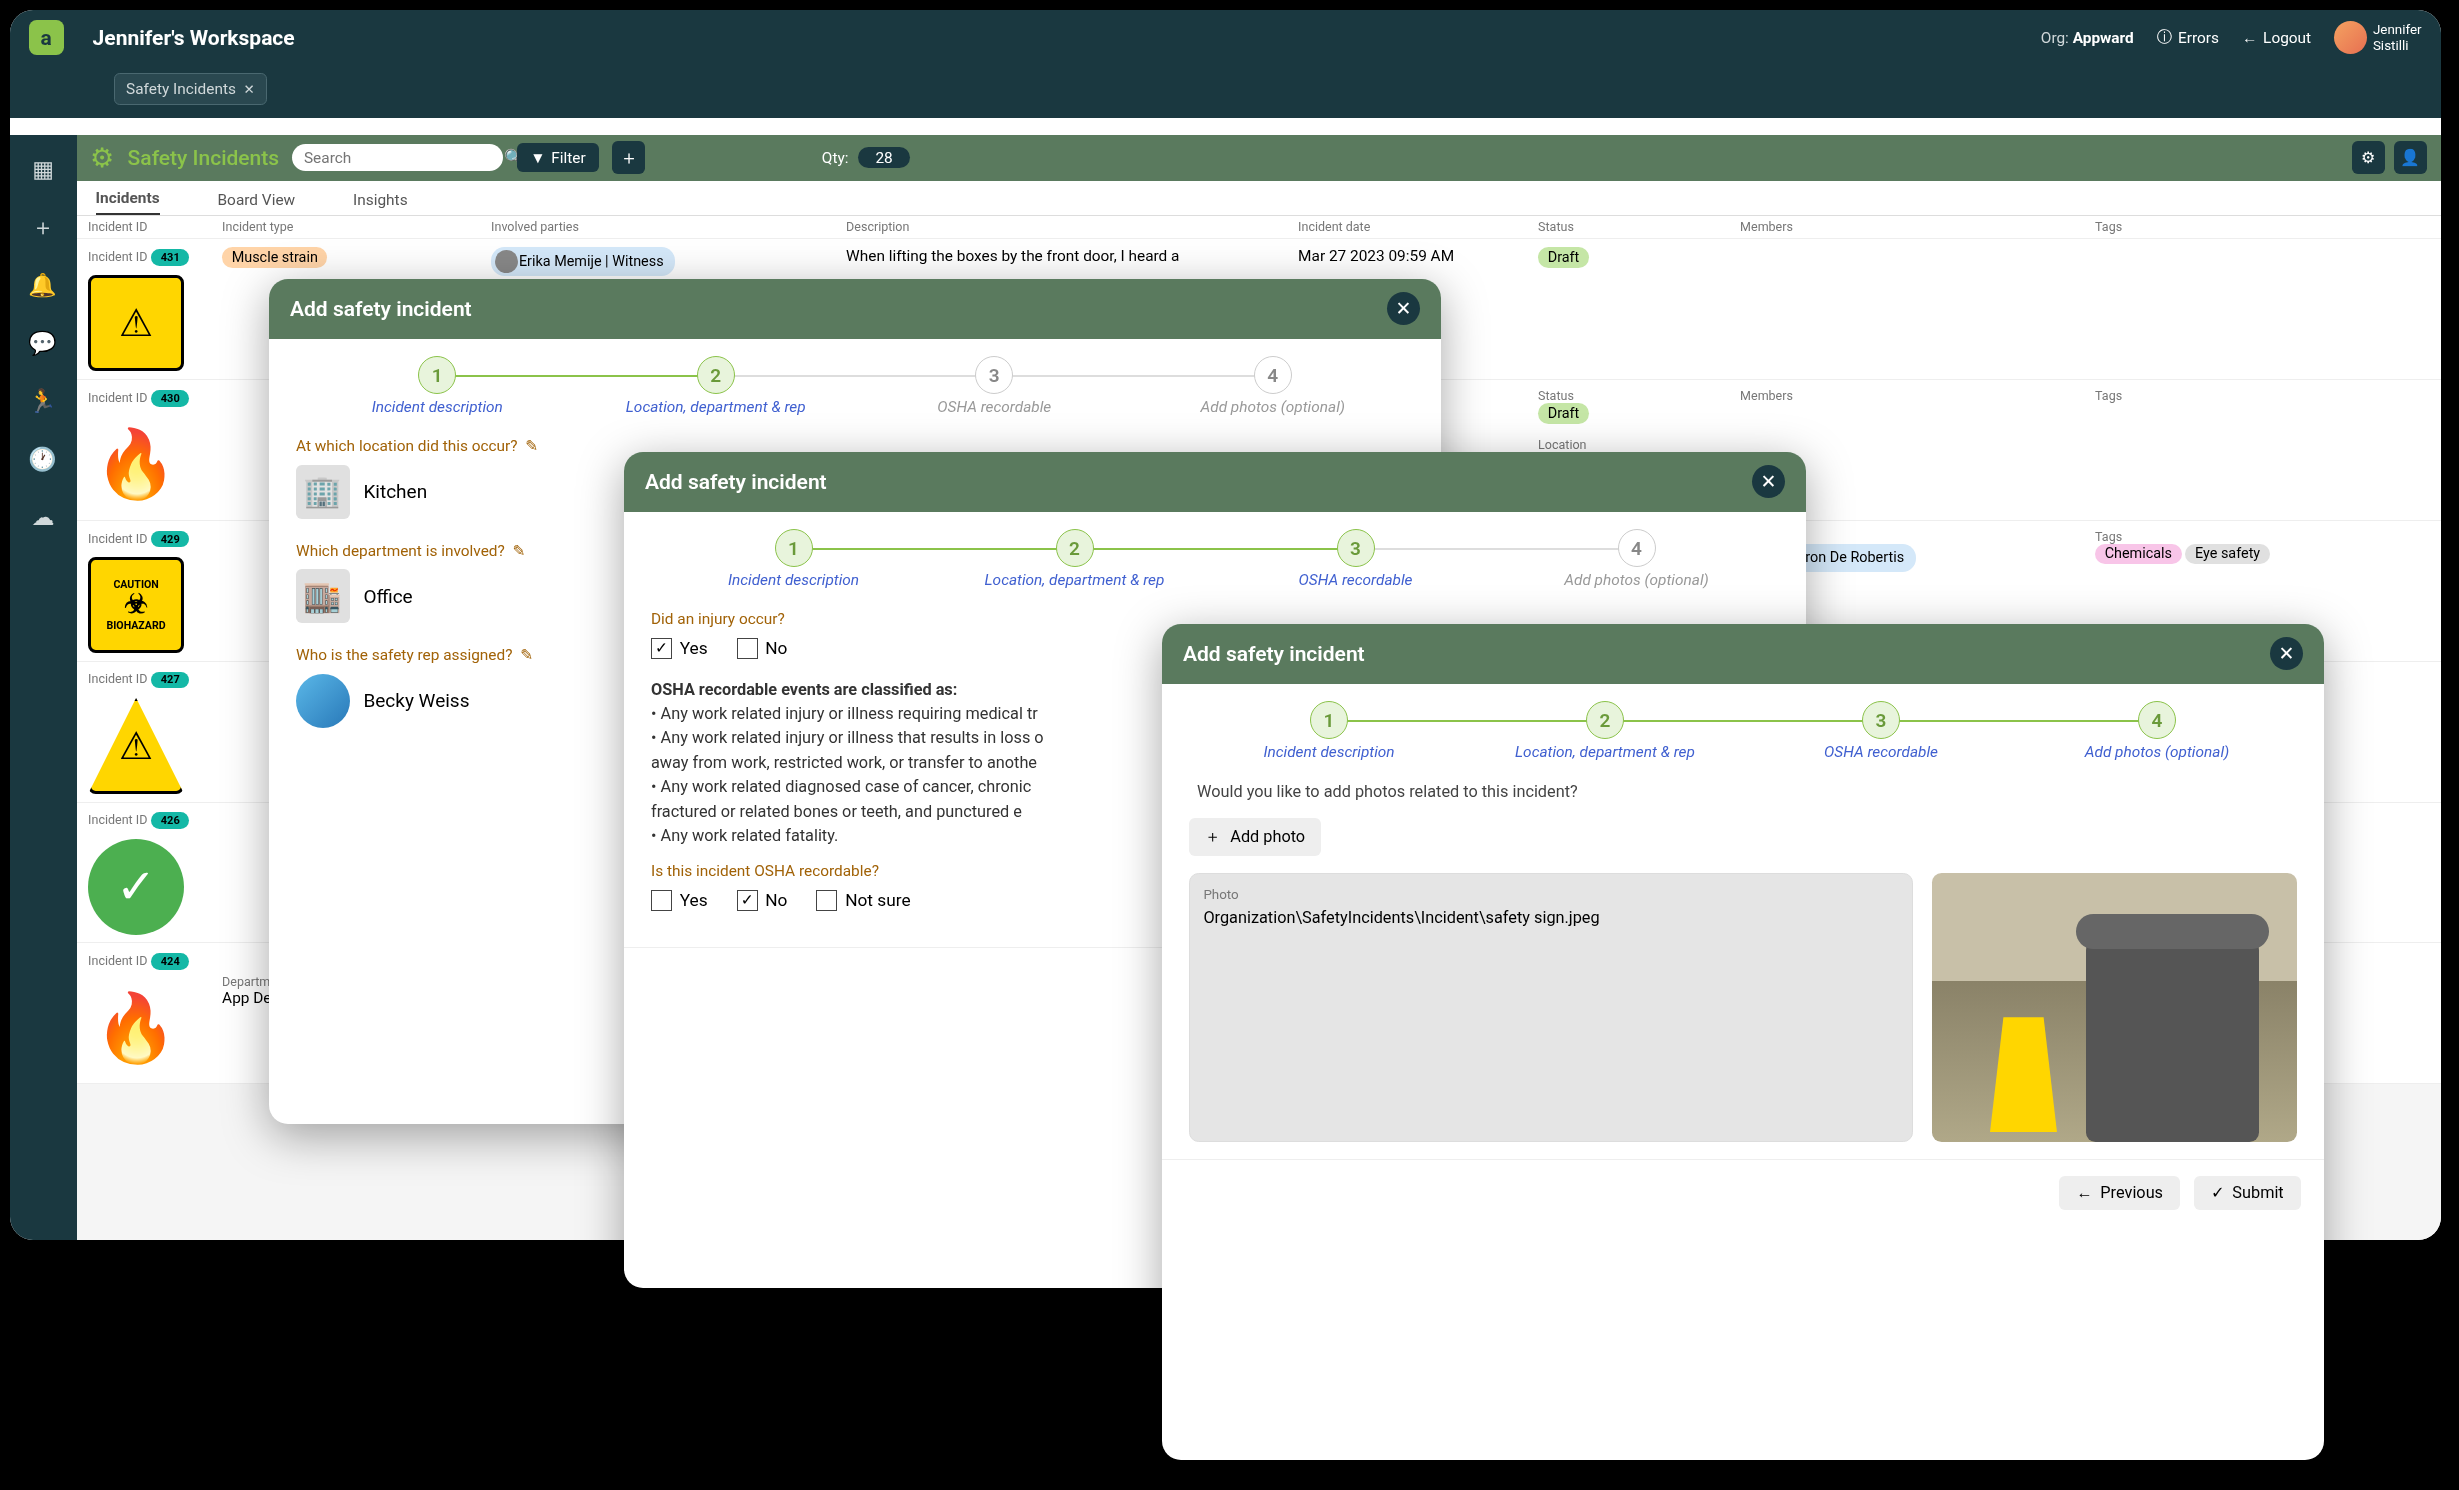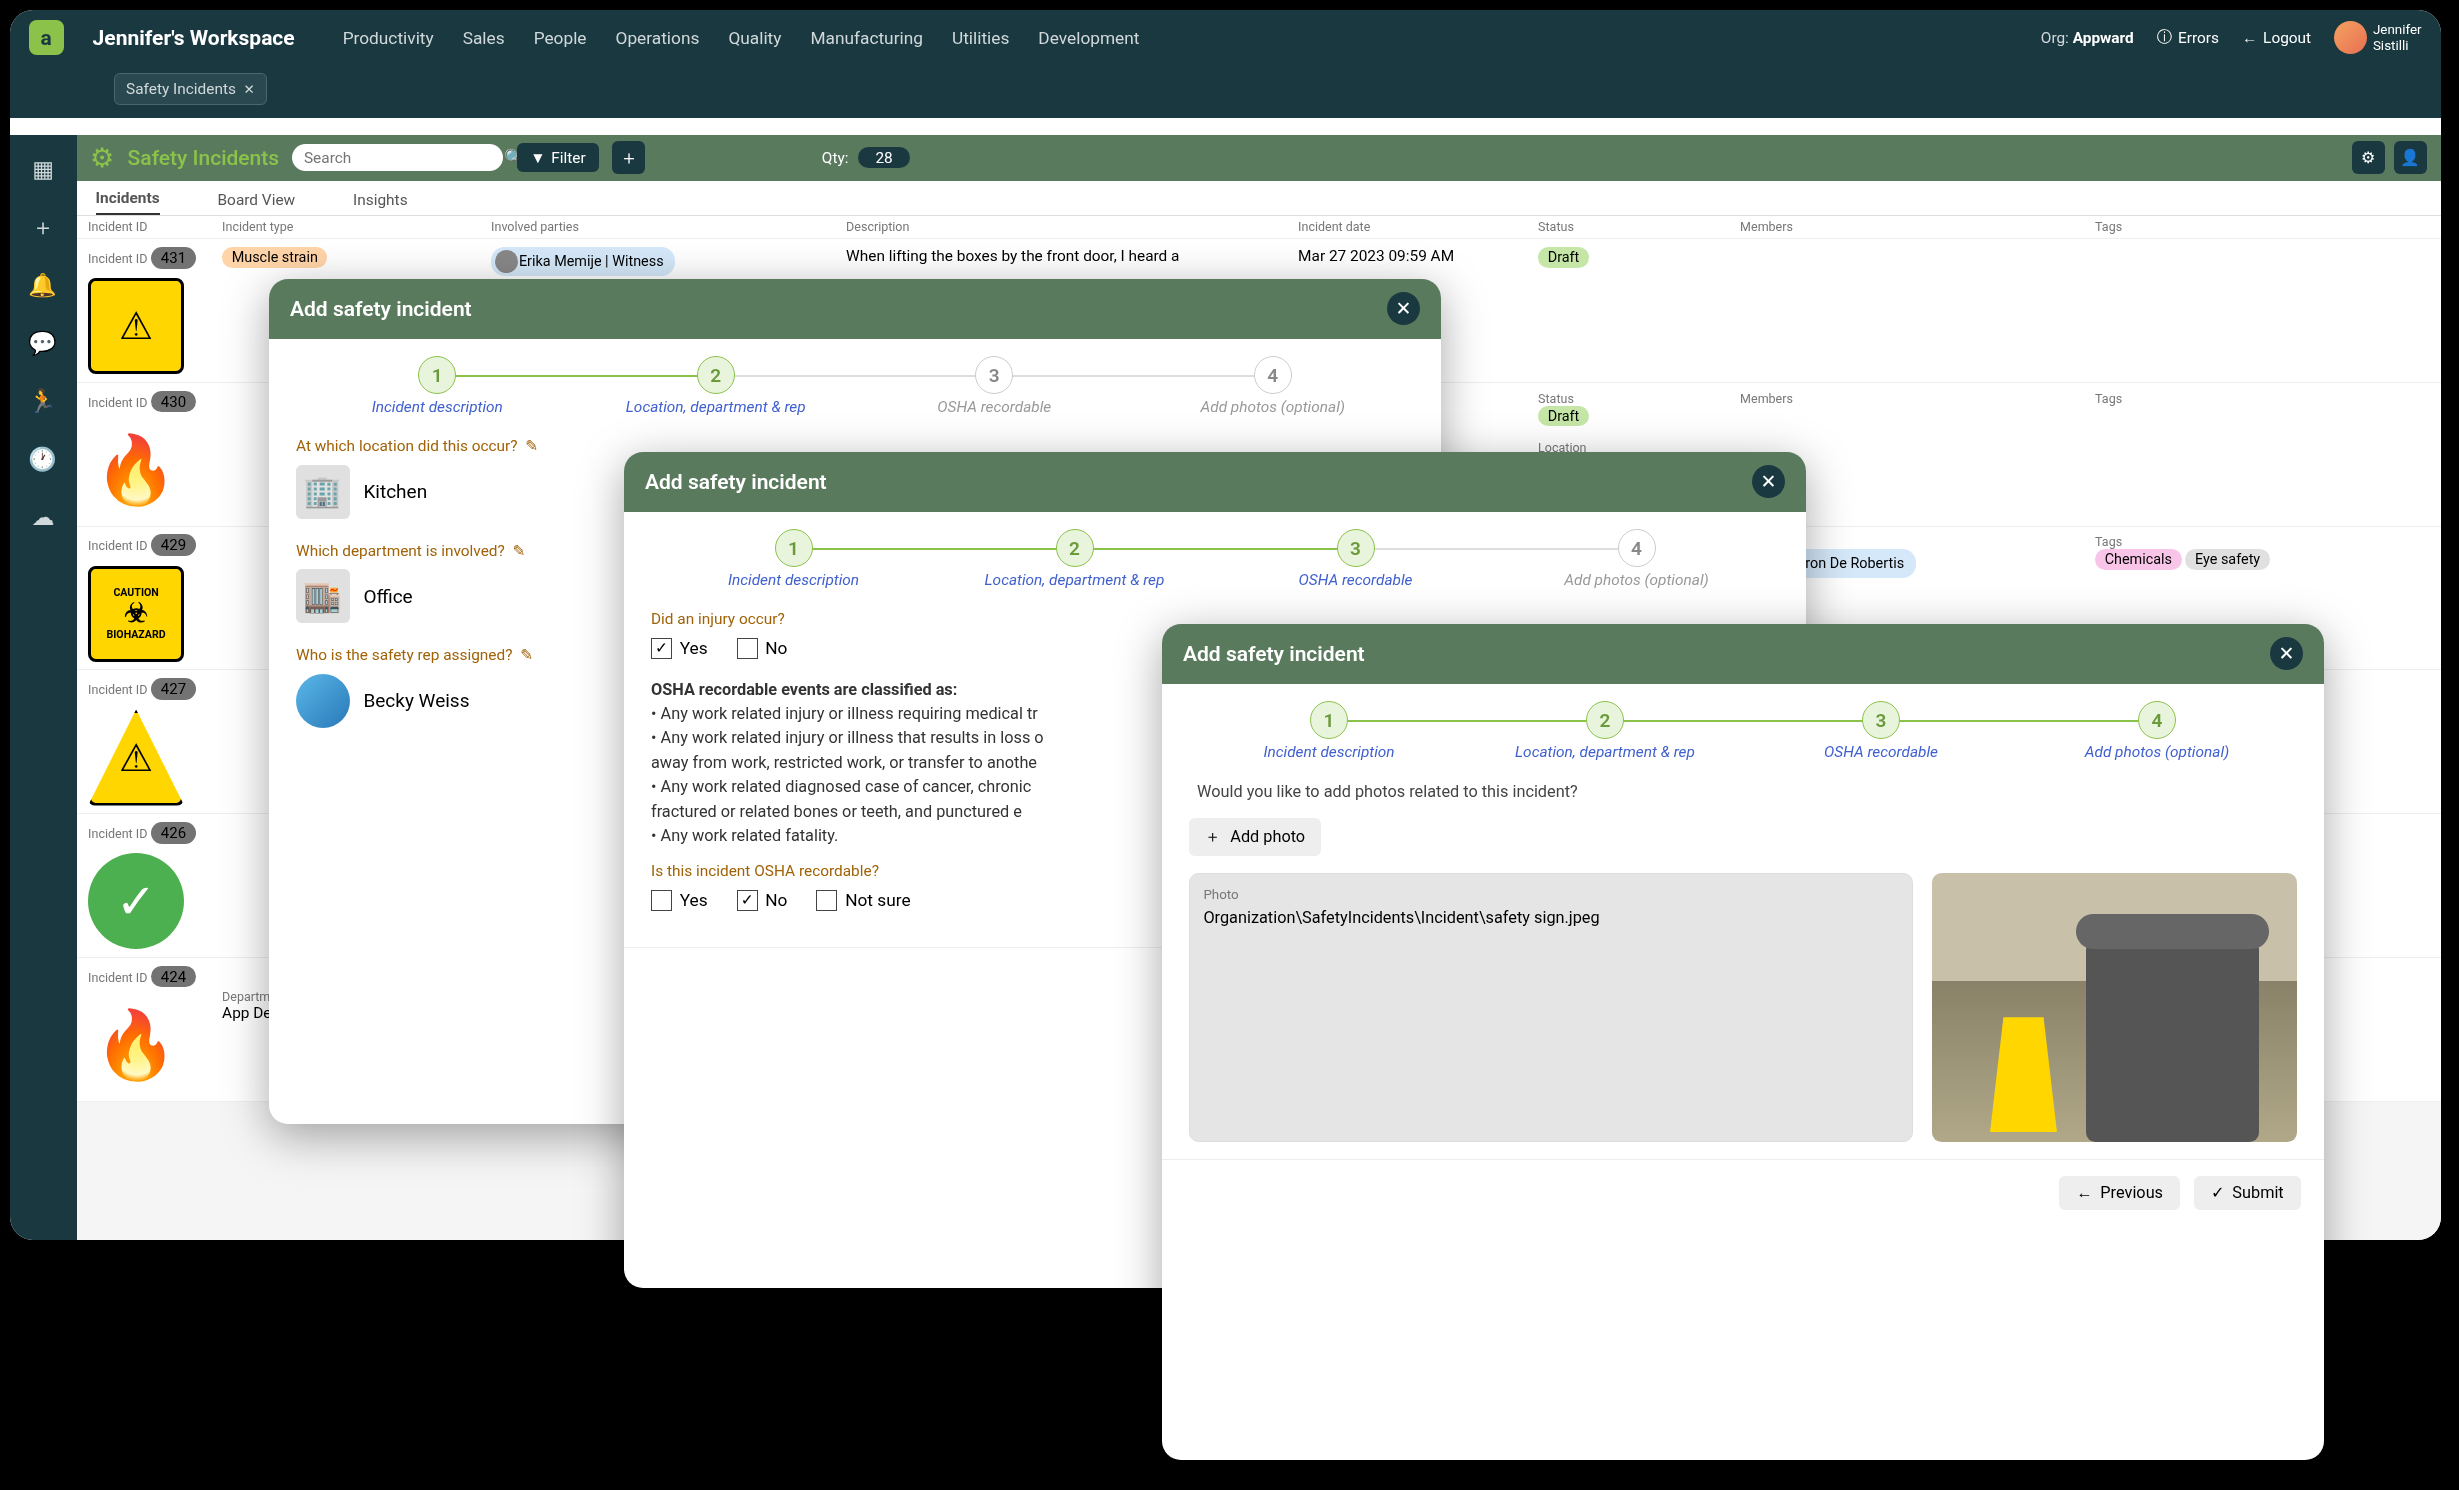--- a/index.html
+++ b/index.html
@@ -33,21 +33,21 @@
 .toolbar-right { margin-left: auto; display: flex; gap: 9.6px; }
 .tr-btn { background: #1a3840; color: #fff; width: 33px; height: 33px; border-radius: 5.8px; display: flex; align-items: center; justify-content: center; cursor: pointer; }
 .tabs-row { position: absolute; top: 171px; left: 67px; right: 0; height: 35px; background: #fff; display: flex; align-items: flex-end; padding: 0 19px; gap: 58px; border-bottom: 1px solid #ddd; }
 .tab { font-size: 15.4px; color: #555; padding-bottom: 5.8px; cursor: pointer; }
 .tab.active { font-weight: 700; border-bottom: 2.9px solid #333; }
 .list-area { position: absolute; top: 206px; left: 67px; right: 0; bottom: 0; background: #f5f5f5; overflow: hidden; }
 .list-header { display: grid; grid-template-columns: 134px 269px 355px 452px 240px 202px 355px 192px; font-size: 12.5px; color: #777; padding: 3.8px 11.5px; background: #fff; border-bottom: 1px solid #eee; }
 .row { display: grid; grid-template-columns: 134px 269px 355px 452px 240px 202px 355px 192px; padding: 7.7px 11.5px; background: #fff; border-bottom: 1px solid #eee; align-items: start; font-size: 15.4px; }
 .id-cell { display: flex; flex-direction: column; gap: 5.8px; }
 .id-label { font-size: 12.5px; color: #777; }
-.id-pill { background: #737373; border-radius: 11.5px; padding: 1.9px 9.6px; font-size: 15px; display: inline-block; width: fit-content; }
+.id-pill { background: #14b8a6; border-radius: 11.5px; padding: 1.9px 9.6px; font-size: 11px; display: inline-block; width: fit-content; font-weight: bold; }
 .hazard-icon { width: 96px; height: 96px; margin-top: 3.8px; border-radius: 7.7px; }
 .hz-yellow { background: #ffd600; border: 3.8px solid #000; display: flex; align-items: center; justify-content: center; font-size: 38px; }
 .hz-fire { background: #fff; display: flex; align-items: center; justify-content: center; font-size: 67px; color: #ff5722; }
 .hz-bio { background: #ffd600; border: 3.8px solid #000; display: flex; flex-direction: column; align-items: center; justify-content: center; font-size: 10.6px; font-weight: bold; line-height: 1.1; }
 .hz-green { background: #4caf50; border-radius: 50%; display: flex; align-items: center; justify-content: center; color: #fff; font-size: 48px; }
 .chip-orange { background: #ffd4a8; border-radius: 11.5px; padding: 1.9px 9.6px; display: inline-block; font-size: 14.4px; }
 .chip-green { background: #c5e6a6; border-radius: 11.5px; padding: 1.9px 9.6px; display: inline-block; font-size: 14.4px; }
 .chip-pink { background: #f8c5e8; border-radius: 11.5px; padding: 1.9px 9.6px; display: inline-block; font-size: 14.4px; margin-right: 3.8px; }
 .chip-gray { background: #e0e0e0; border-radius: 11.5px; padding: 1.9px 9.6px; display: inline-block; font-size: 14.4px; }
 .member-chip { background: #d4e8f9; border-radius: 13.4px; padding: 2.9px 11.5px 2.9px 3.8px; display: inline-flex; align-items: center; gap: 1px; font-size: 14.4px; }
@@ -95,30 +95,20 @@
 .modal3 { top: 624px; left: 1162px; width: 1162px; height: 836px; }
 </style>
 </head>
 <body>
 
 <div class="app-window">
 
   <div class="topbar">
     <div class="logo-icon">a</div>
     <div class="workspace-title">Jennifer's Workspace</div>
-    <div class="nav-links">
-      <div class="nav-link">Productivity</div>
-      <div class="nav-link">Sales</div>
-      <div class="nav-link">People</div>
-      <div class="nav-link">Operations</div>
-      <div class="nav-link">Quality</div>
-      <div class="nav-link">Manufacturing</div>
-      <div class="nav-link">Utilities</div>
-      <div class="nav-link">Development</div>
-    </div>
     <div class="topbar-right">
       <div><span class="org-label">Org:</span> <b>Appward</b></div>
       <div class="topbar-item">
           <span>ⓘ</span>
           <span>Errors</span>
         </div>
       <div class="topbar-item">
           <span>←</span>
           <span>Logout</span>
         </div>

